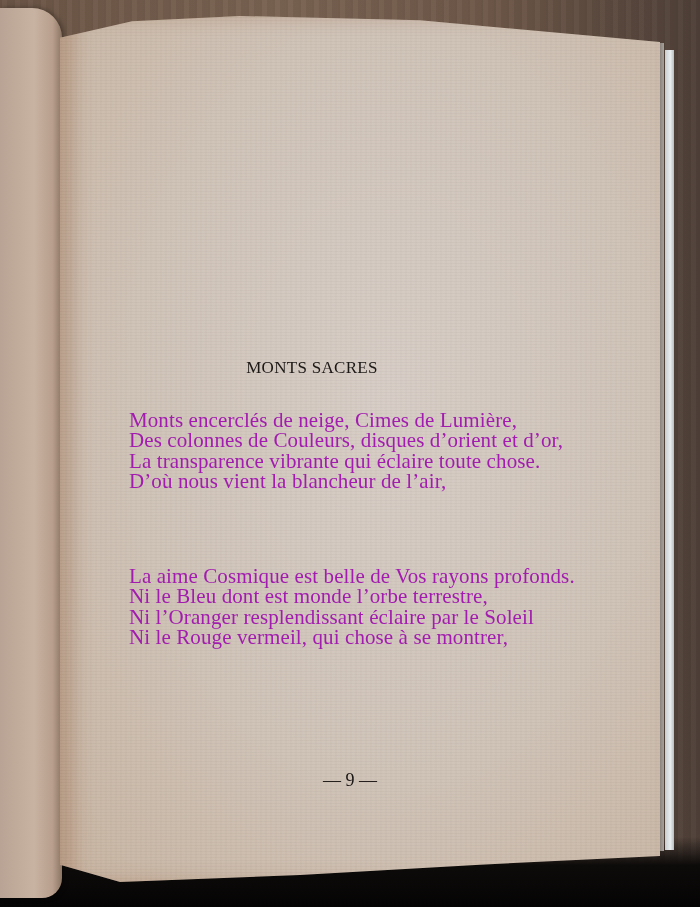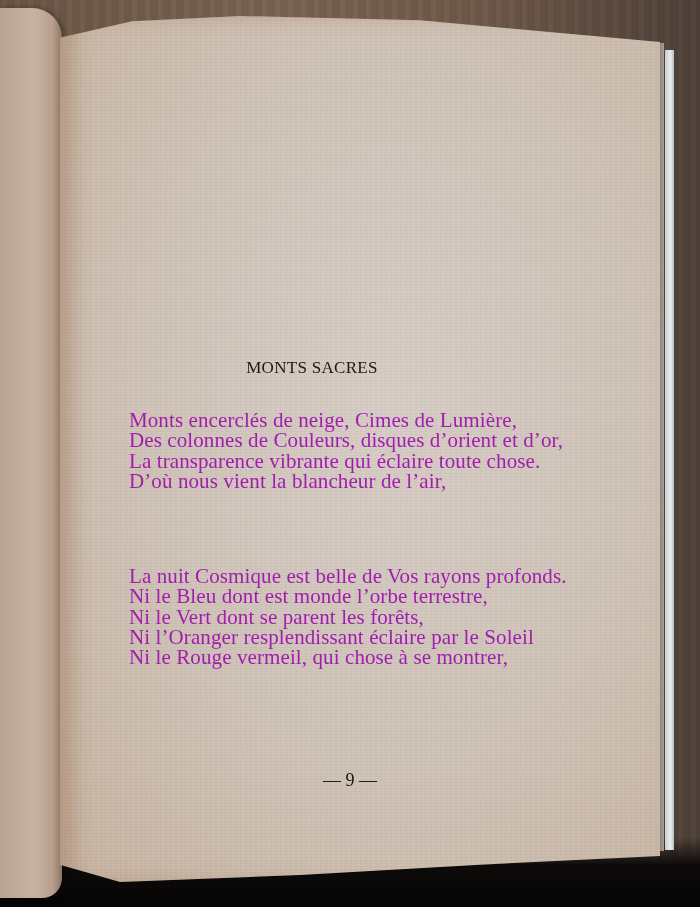--- a/index.html
+++ b/index.html
@@ -83,20 +83,19 @@
 <h1 class="poem-title">MONTS SACRES</h1>
 
 <div class="poem-stanza stanza-1">
   <span class="poem-line">Monts encerclés de neige, Cimes de Lumière,</span>
   <span class="poem-line">Des colonnes de Couleurs, disques d’orient et d’or,</span>
   <span class="poem-line">La transparence vibrante qui éclaire toute chose.</span>
   <span class="poem-line">D’où nous vient la blancheur de l’air,</span>
 </div>
 
 <div class="poem-stanza stanza-2">
-  <span class="poem-line">La nuit Cosmique est belle de Vos rayons profonds.</span>
+  <span class="poem-line">La aime Cosmique est belle de Vos rayons profonds.</span>
   <span class="poem-line">Ni le Bleu dont est monde l’orbe terrestre,</span>
-  <span class="poem-line">Ni le Vert dont se parent les forêts,</span>
   <span class="poem-line">Ni l’Oranger resplendissant éclaire par le Soleil</span>
   <span class="poem-line">Ni le Rouge vermeil, qui chose à se montrer,</span>
 </div>
 
 <div class="page-number">— 9 —</div>
 
 </body></html>

